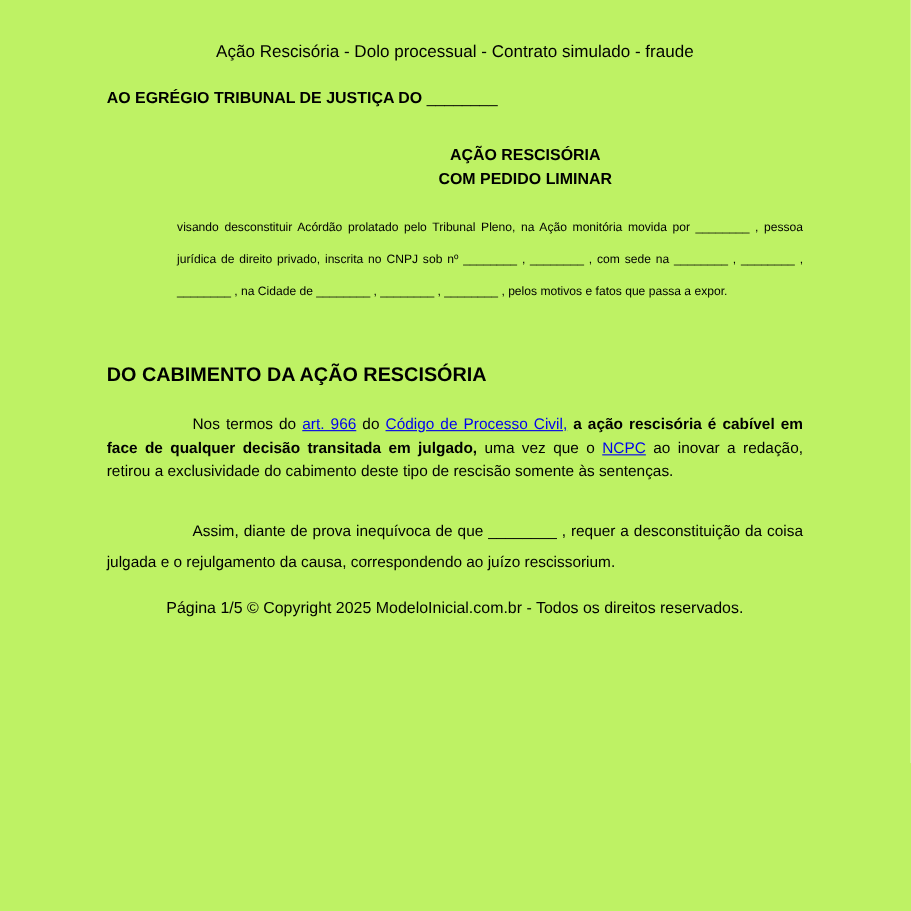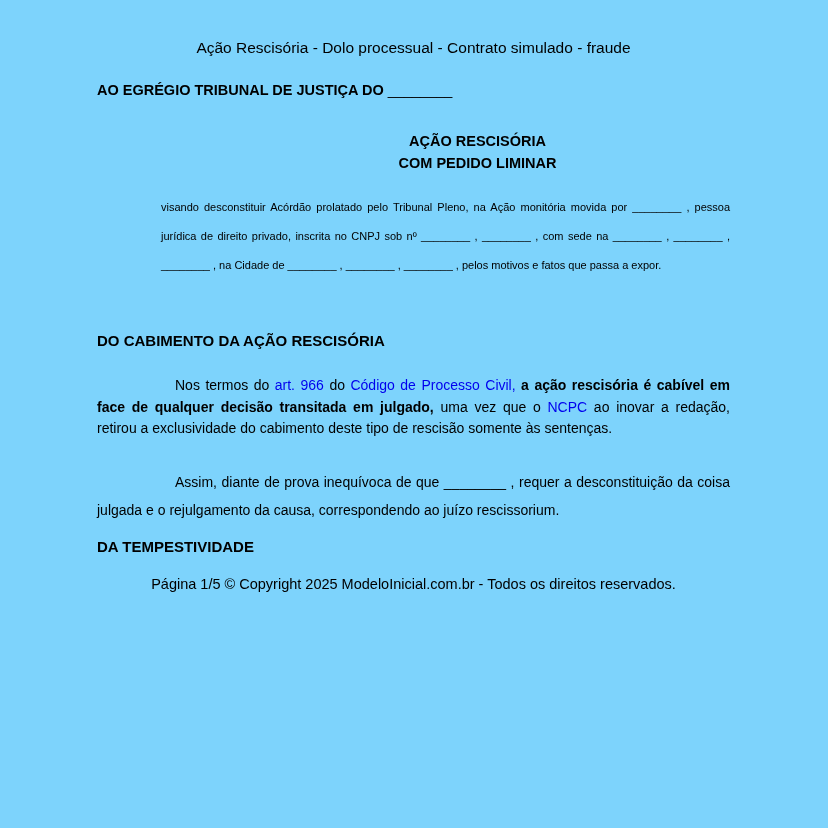--- a/index.html
+++ b/index.html
@@ -7,21 +7,21 @@
     width: 828px; height: 828px;
     background: #ffffff;
     color: #000000;
     font-family: "Liberation Sans", "DejaVu Sans", sans-serif;
     overflow: hidden;
   }
   .page {
     width: 828px; height: 828px;
     box-sizing: border-box;
     padding: 38px 98px 0 97px;
-    background: #7dd3fc;
+    background: #bef264;
     overflow: hidden;
   }
   .doc-category {
     text-align: center;
     font-size: 15.5px;
     line-height: 19px;
   }
   .addressee {
     margin-top: 25px;
     font-size: 14.5px;
@@ -43,21 +43,21 @@
     line-height: 22px;
   }
   .intro-para {
     margin-top: 19px;
     margin-left: 64px;
     font-size: 11px;
     line-height: 29px;
     text-align: justify;
   }
   .section-heading {
-    font-size: 15px;
+    font-size: 18px;
     font-weight: bold;
     line-height: 17px;
   }
   .heading-cabimento { margin-top: 52px; }
   .heading-tempestividade { margin-top: 12px; }
   .para-cabimento {
     margin-top: 26px;
     font-size: 14px;
     line-height: 21.5px;
     text-align: justify;
@@ -66,20 +66,21 @@
   .para-assim {
     margin-top: 28px;
     font-size: 14px;
     line-height: 28px;
     text-align: justify;
     text-indent: 78px;
   }
   .seg-bold { font-weight: bold; }
   a.seg-link {
     color: #0000ee;
+    text-decoration: underline;
     cursor: pointer;
   }
   .page-footer {
     margin-top: 21px;
     text-align: center;
     font-size: 14.5px;
     line-height: 17px;
   }
 </style>
 </head>
@@ -101,17 +102,16 @@
   </div>
 
   <p class="intro-para">visando desconstituir Acórdão prolatado pelo Tribunal Pleno, na Ação monitória movida por ________ , pessoa jurídica de direito privado, inscrita no CNPJ sob nº ________ , ________ , com sede na ________ , ________ , ________ , na Cidade de ________ , ________ , ________ , pelos motivos e fatos que passa a expor.</p>
 
   <div class="section-heading heading-cabimento">DO CABIMENTO DA AÇÃO RESCISÓRIA</div>
 
   <p class="para-cabimento"><span>Nos termos do </span><a class="seg-link">art. 966</a><span> do </span><a class="seg-link">Código de Processo Civil,</a><span class="seg-bold"> a ação rescisória é cabível em face de qualquer decisão transitada em julgado,</span><span> uma vez que o </span><a class="seg-link">NCPC</a><span> ao inovar a redação, retirou a exclusividade do cabimento deste tipo de rescisão somente às sentenças.</span></p>
 
   <p class="para-assim">Assim, diante de prova inequívoca de que ________ , requer a desconstituição da coisa julgada e o rejulgamento da causa, correspondendo ao juízo rescissorium.</p>
 
-  <div class="section-heading heading-tempestividade">DA TEMPESTIVIDADE</div>
 
   <div class="page-footer">Página 1/5 © Copyright 2025 ModeloInicial.com.br - Todos os direitos reservados.</div>
 
 </div>
 
 </body></html>

